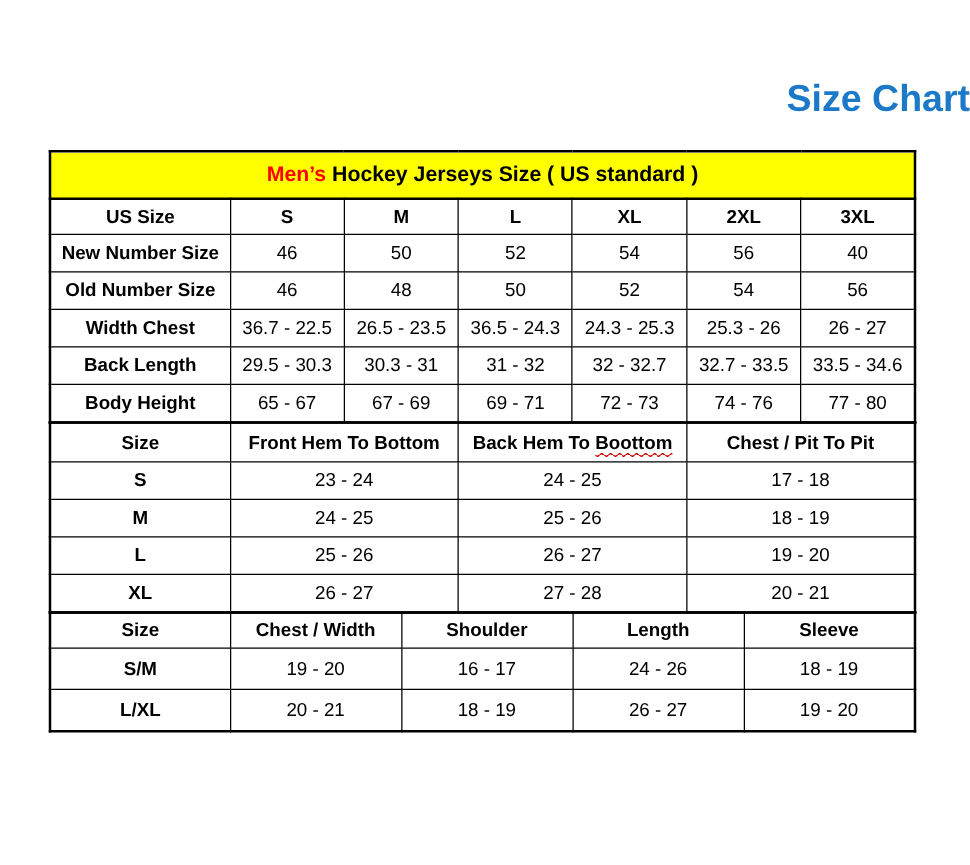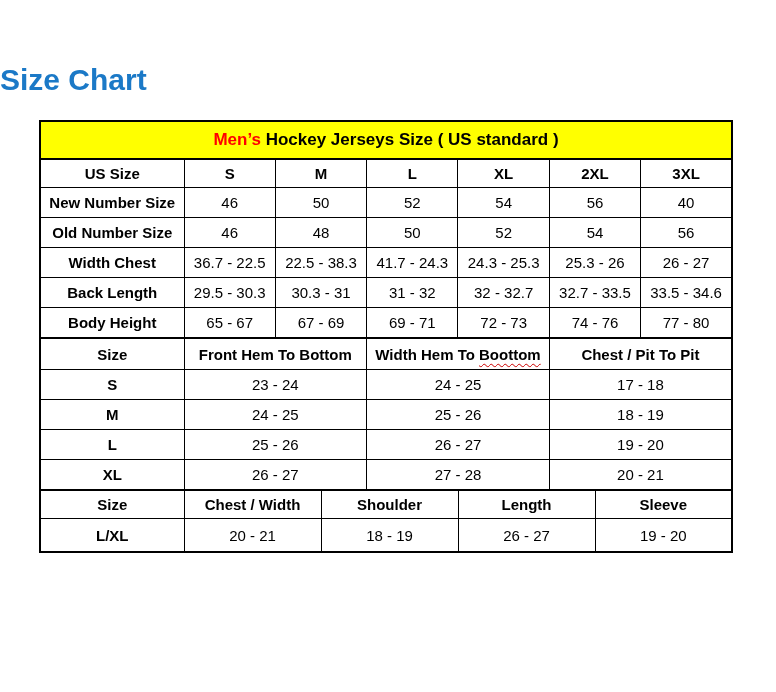--- a/index.html
+++ b/index.html
@@ -9,21 +9,21 @@
   }
   body {
     width: 776px;
     height: 692px;
     font-family: "Liberation Sans", sans-serif;
     color: #000000;
     overflow: hidden;
   }
   .page-title {
     margin: 64px 0 0 0;
-    text-align: left;
+    text-align: right;
     font-size: 30px;
     line-height: 32px;
     font-weight: bold;
     color: var(--title-blue, #1B79C7);
   }
   .tables-wrap {
     width: 694px;
     margin: 24px 0 0 39px;
   }
   table.size-table {
@@ -117,22 +117,22 @@
       <td>46</td>
       <td>48</td>
       <td>50</td>
       <td>52</td>
       <td>54</td>
       <td>56</td>
     </tr>
     <tr class="data">
       <td class="rowlabel">Width Chest</td>
       <td>36.7 - 22.5</td>
-      <td>22.5 - 38.3</td>
-      <td>41.7 - 24.3</td>
+      <td>26.5 - 23.5</td>
+      <td>36.5 - 24.3</td>
       <td>24.3 - 25.3</td>
       <td>25.3 - 26</td>
       <td>26 - 27</td>
     </tr>
     <tr class="data">
       <td class="rowlabel">Back Length</td>
       <td>29.5 - 30.3</td>
       <td>30.3 - 31</td>
       <td>31 - 32</td>
       <td>32 - 32.7</td>
@@ -155,21 +155,21 @@
     <colgroup>
         <col class="col-label">
         <col>
         <col>
         <col>
       </colgroup>
     <tbody>
     <tr class="hdr">
       <th>Size</th>
       <th>Front Hem To Bottom</th>
-      <th><span>Width Hem To</span> <span class="wavy">Boottom</span></th>
+      <th><span>Back Hem To</span> <span class="wavy">Boottom</span></th>
       <th>Chest / Pit To Pit</th>
     </tr>
     <tr class="data">
       <td class="rowhead">S</td>
       <td>23 - 24</td>
       <td>24 - 25</td>
       <td>17 - 18</td>
     </tr>
     <tr class="data">
       <td class="rowhead">M</td>
@@ -202,20 +202,27 @@
       </colgroup>
     <tbody>
     <tr class="hdr">
       <th>Size</th>
       <th>Chest / Width</th>
       <th>Shoulder</th>
       <th>Length</th>
       <th>Sleeve</th>
     </tr>
     <tr class="data">
+      <td class="rowhead">S/M</td>
+      <td>19 - 20</td>
+      <td>16 - 17</td>
+      <td>24 - 26</td>
+      <td>18 - 19</td>
+    </tr>
+    <tr class="data">
       <td class="rowhead">L/XL</td>
       <td>20 - 21</td>
       <td>18 - 19</td>
       <td>26 - 27</td>
       <td>19 - 20</td>
     </tr>
   </tbody>
     </table>
 
 </div>

